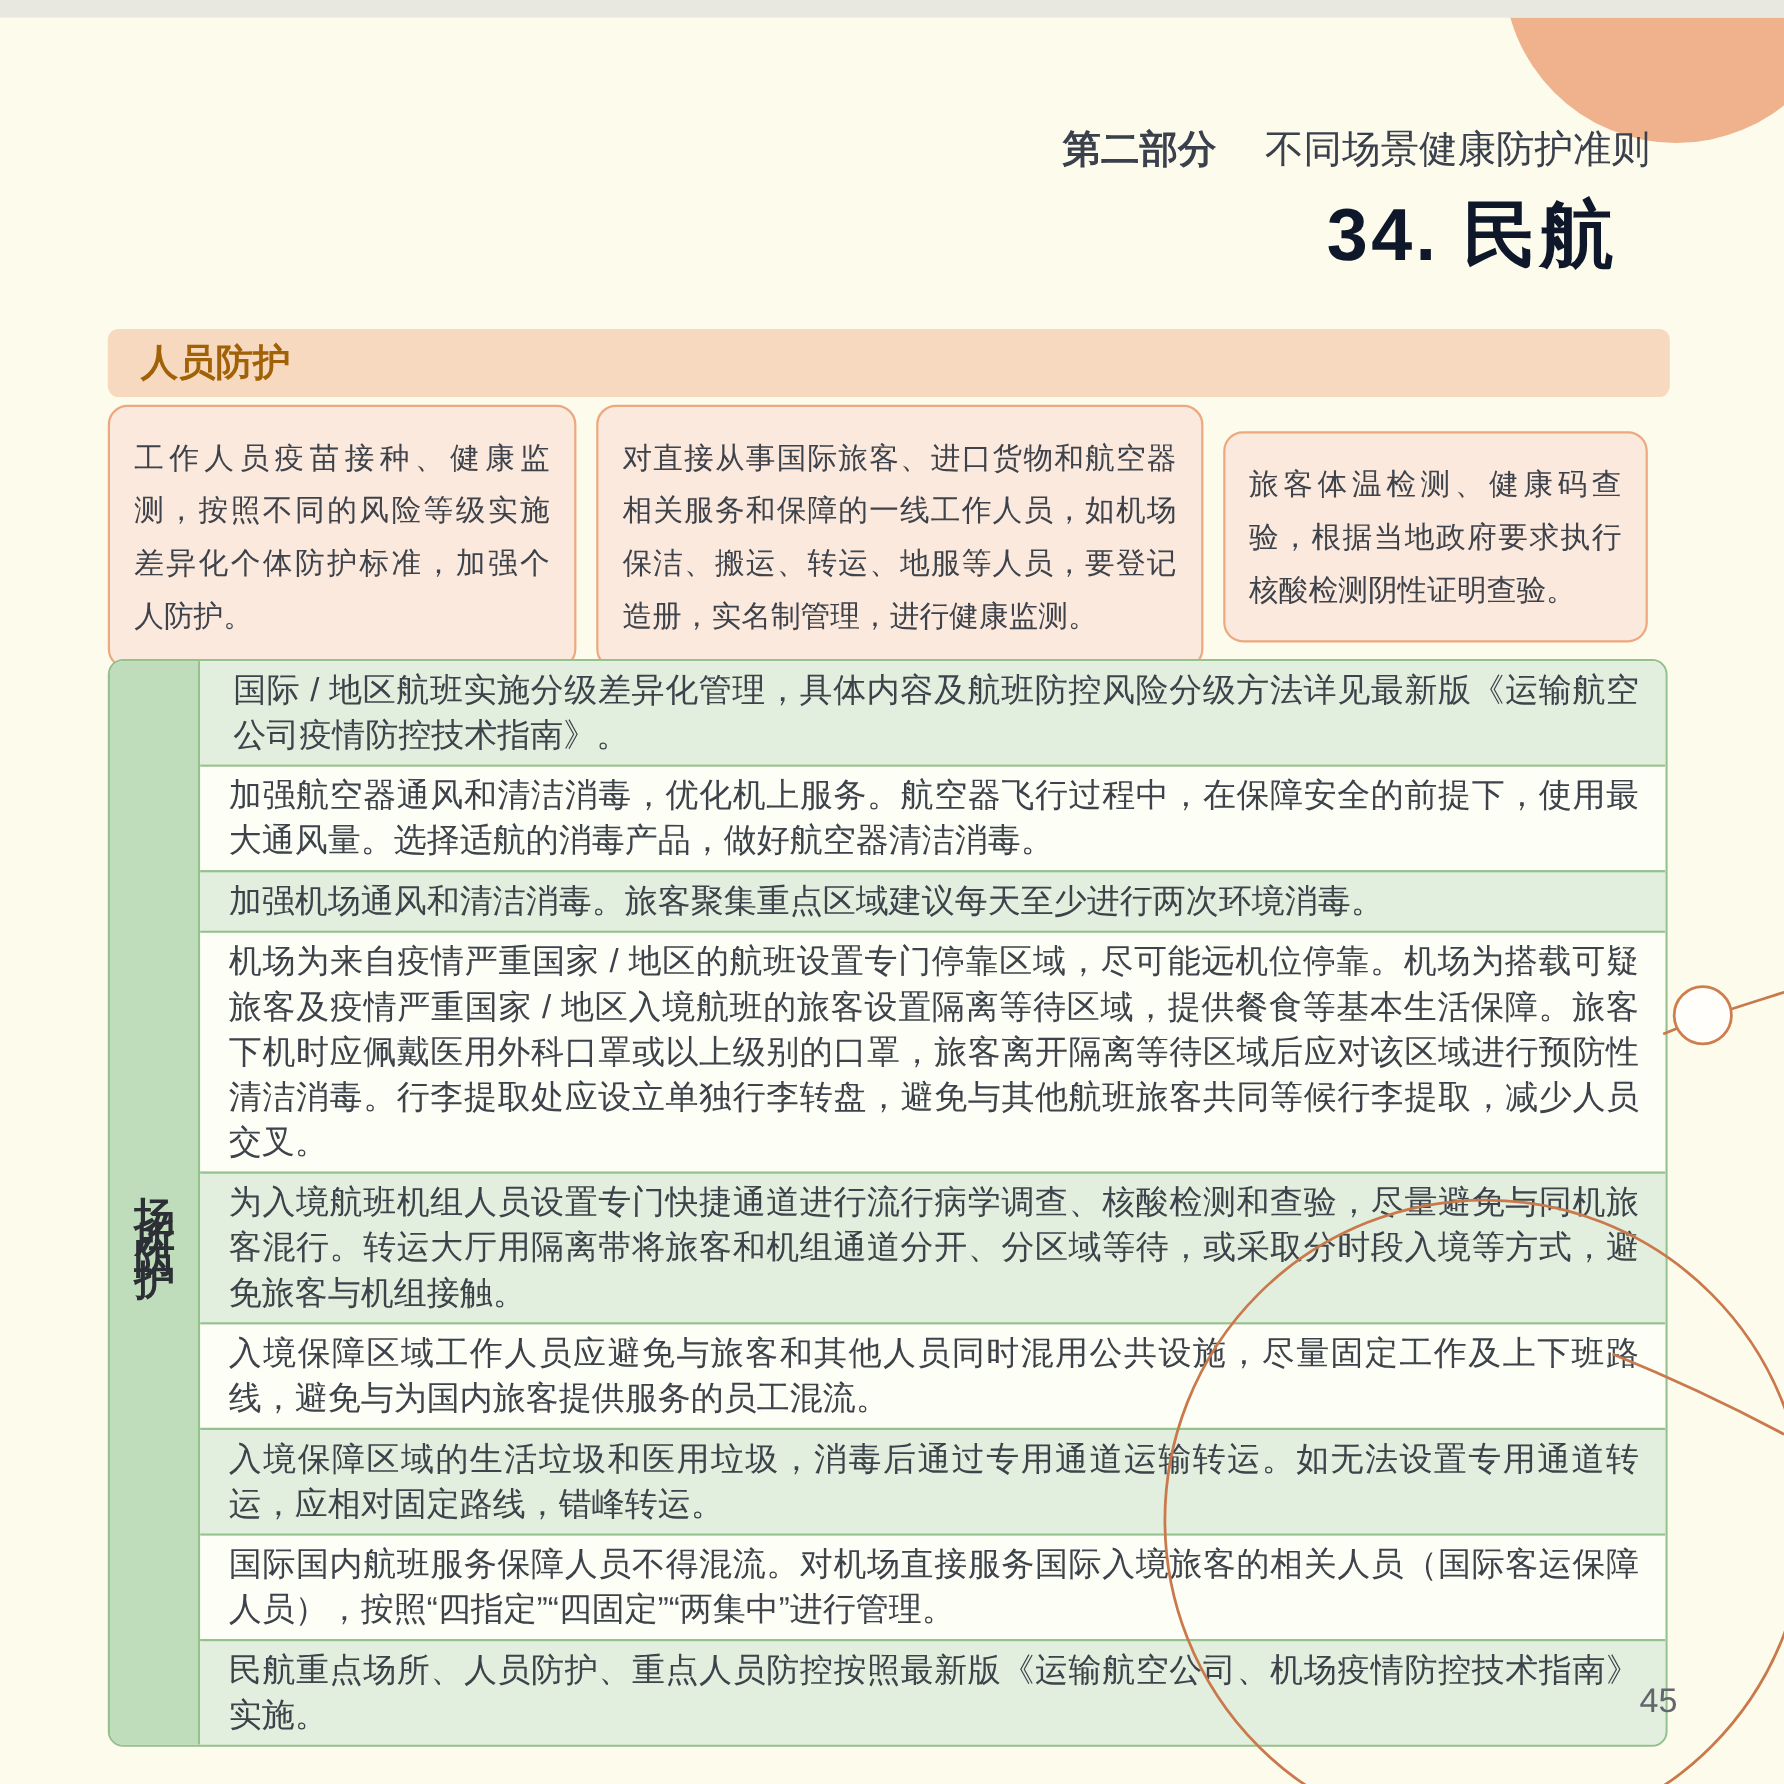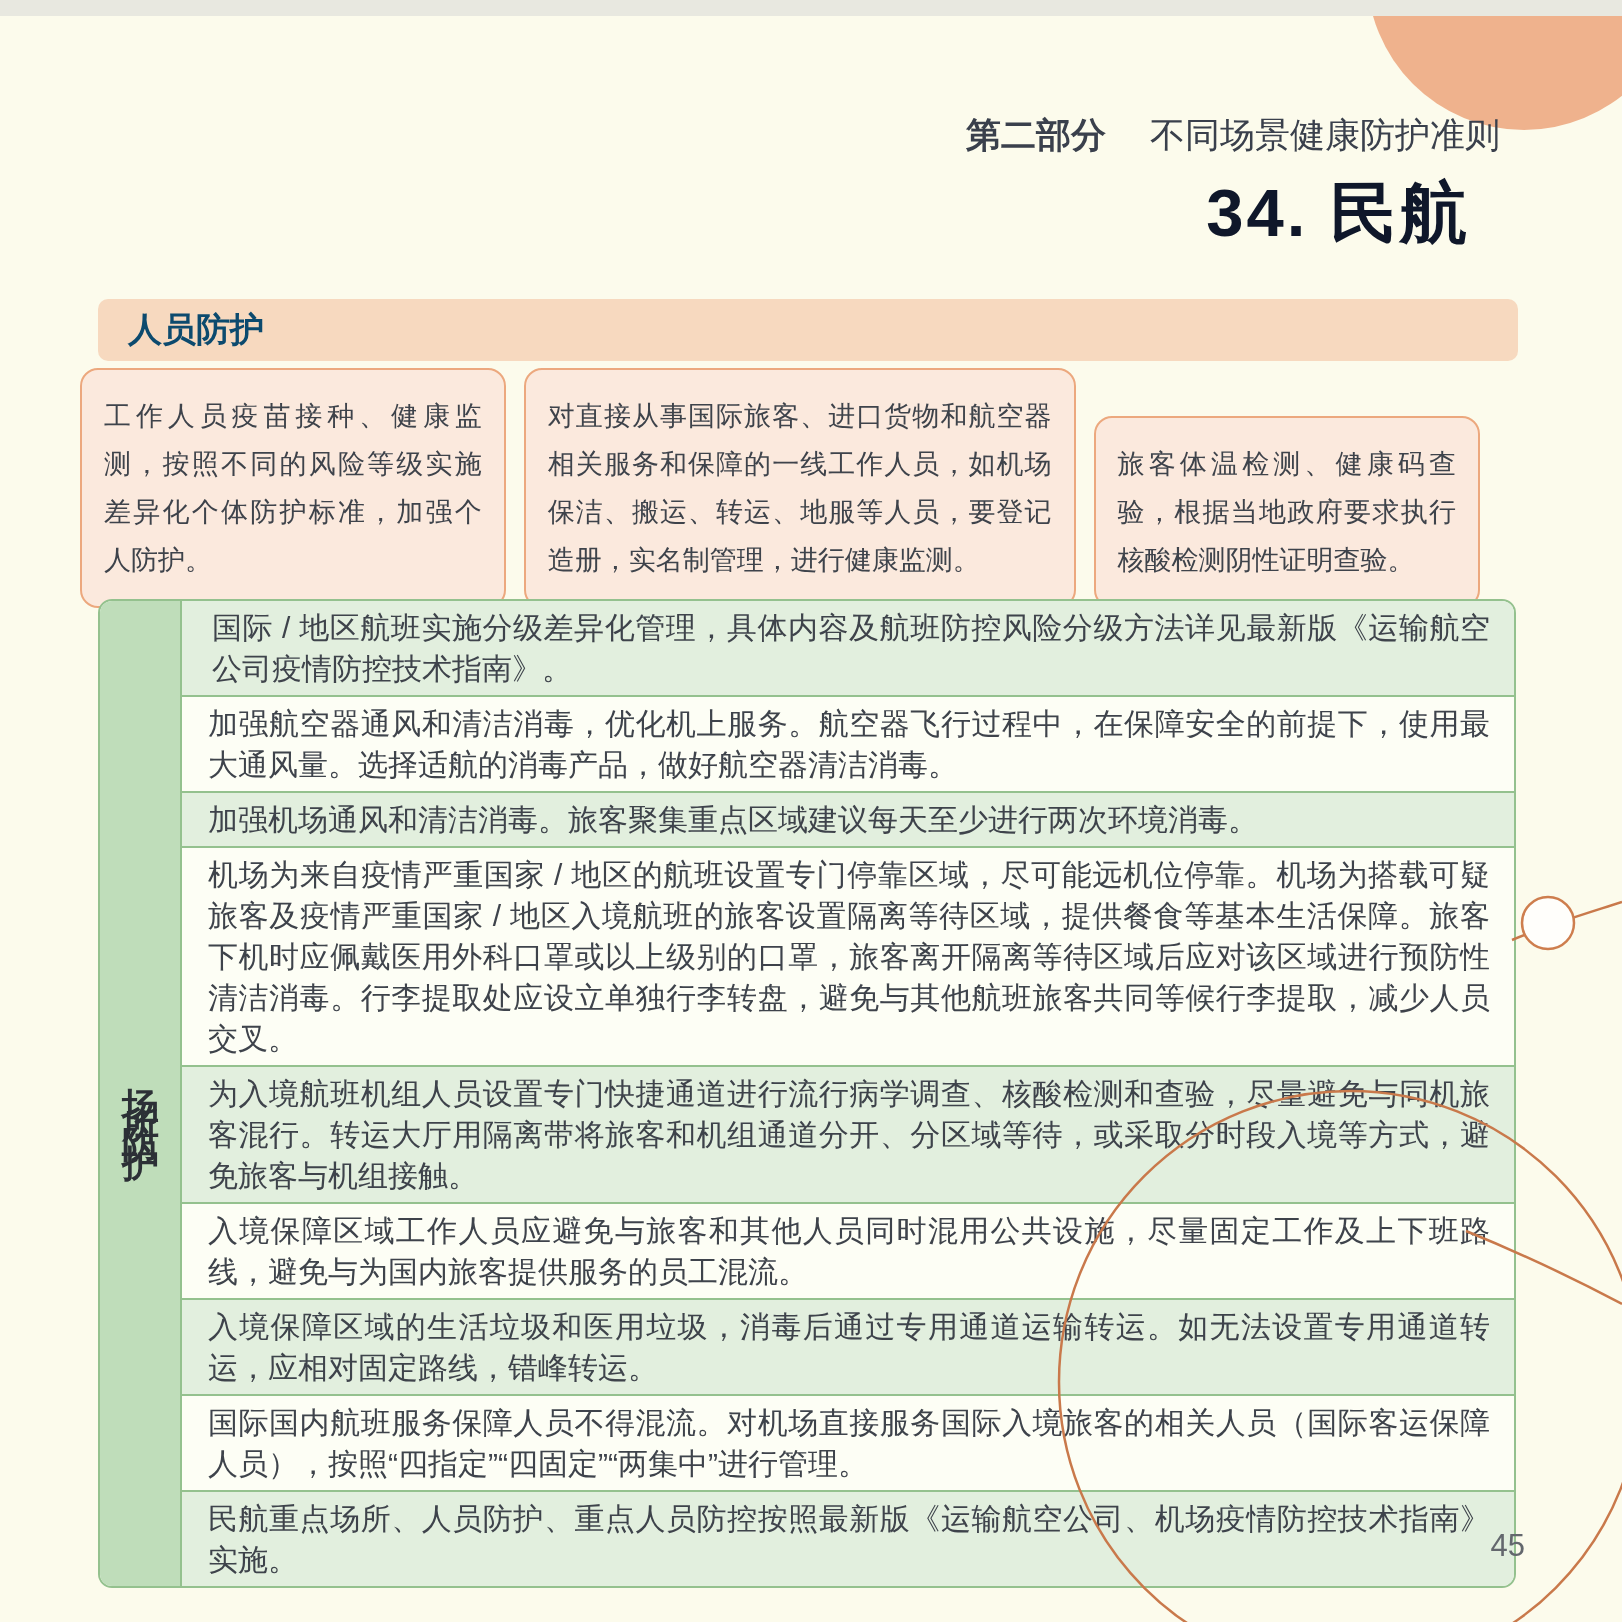--- a/index.html
+++ b/index.html
@@ -17,24 +17,24 @@
        font-size:35px;color:#3A404C;white-space:nowrap;}
   .hdr .part{font-weight:600;}
   .hdr .ttl{font-weight:400;}
 
   .title{position:absolute;top:152px;right:152px;margin:0;
          font-size:67px;font-weight:800;color:#0f172a;letter-spacing:3px;white-space:nowrap;}
 
   .secbar{position:absolute;left:98px;top:283px;width:1420px;height:62px;
           background:#F7D9BF;border-radius:10px;display:flex;align-items:center;
           padding-left:30px;box-sizing:border-box;}
-  .secbar span{font-size:34px;font-weight:800;color:#0c4a6e;}
+  .secbar span{font-size:34px;font-weight:800;color:#a16207;}
 
-  .cards{position:absolute;left:80px;top:352px;width:1400px;display:flex;gap:18px;
-         align-items:flex-end;}
+  .cards{position:absolute;left:98px;top:352px;width:1400px;display:flex;gap:18px;
+         align-items:center;}
   .card{background:#FBE9DD;border:2px solid #ECA87E;border-radius:18px;
         box-sizing:border-box;padding:22px 22px;font-size:27px;line-height:48px;
         color:#3E434B;text-align:justify;}
   .card p{margin:0;}
   .card-1{width:432px;}
   .card-2{width:560px;}
   .card-3{width:392px;}
 
   .vtable{position:absolute;left:98px;top:583px;width:1418px;box-sizing:border-box;
           display:flex;border:2px solid #94C18E;border-radius:14px;overflow:hidden;

